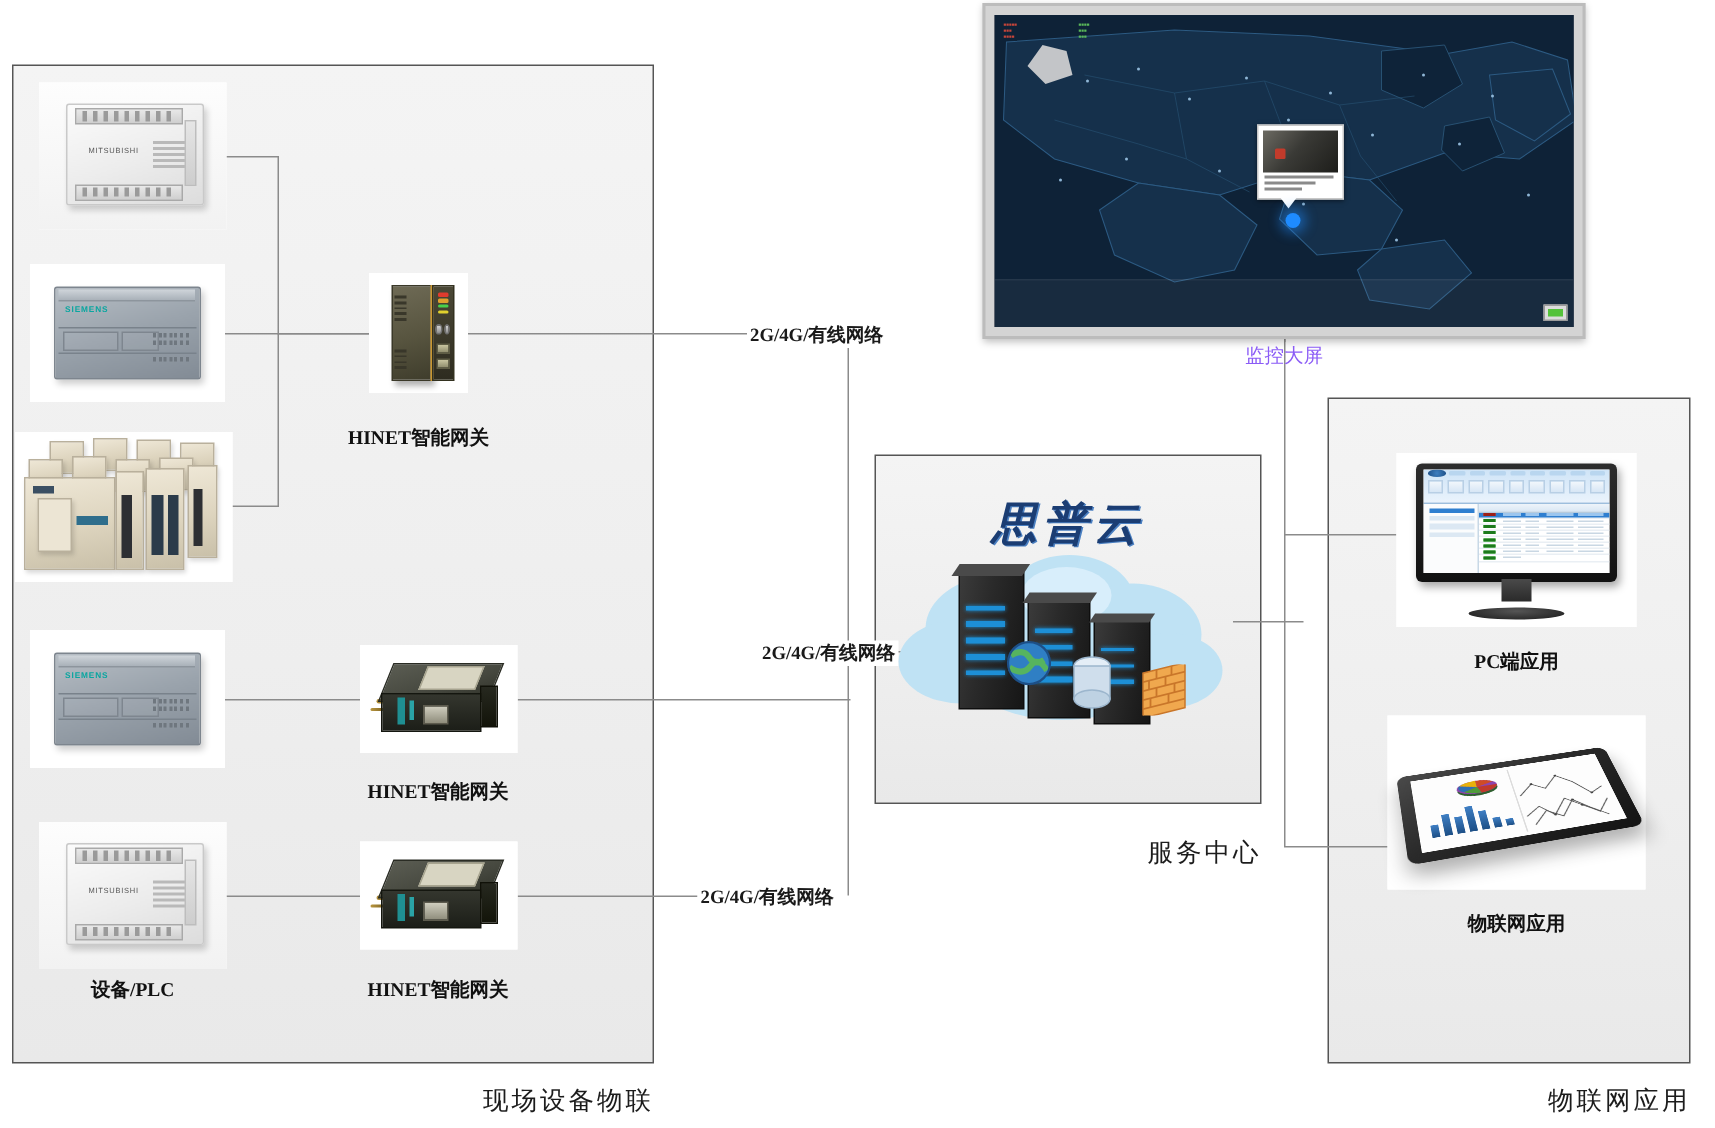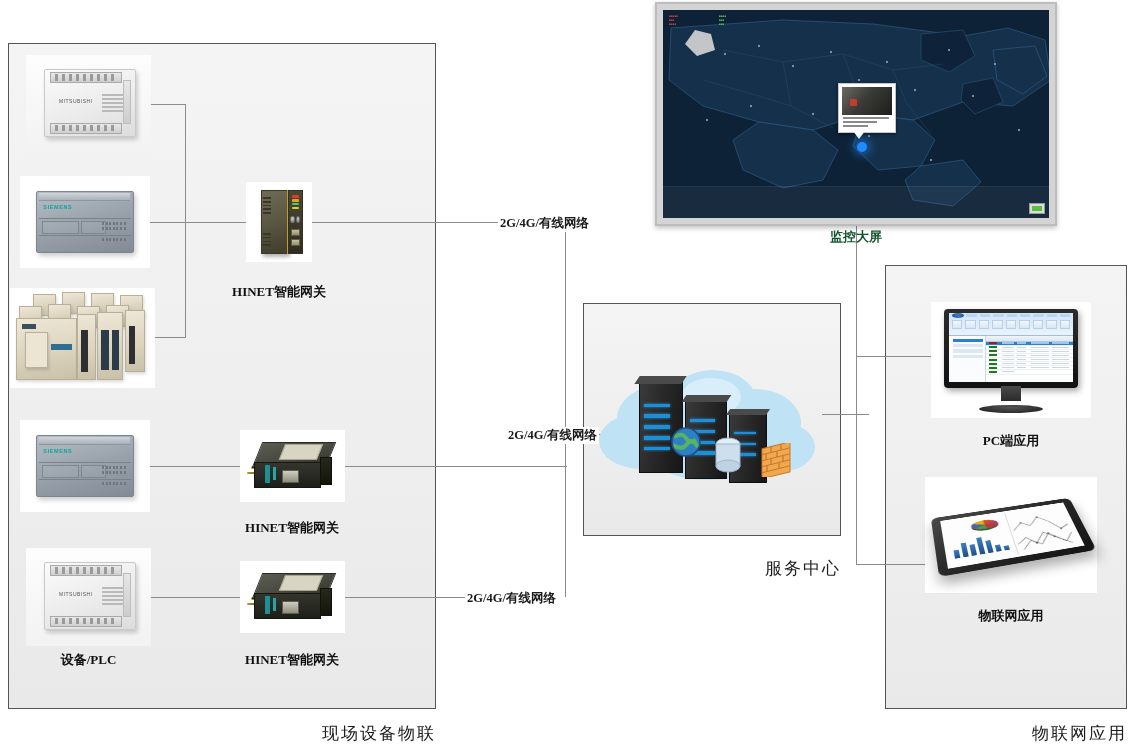--- a/index.html
+++ b/index.html
@@ -154,21 +154,21 @@
     font-family:"Liberation Serif", serif; }
 
   
   #bigscreen { position:absolute; left:655px; top:2px; width:402px; height:224px; }
   .bs-frame { position:absolute; inset:0; background:#d4d4d4;
     border:2px solid #bcbcbc; padding:4px;
     box-shadow:0 2px 5px rgba(0,0,0,.25);}
   .bs-screen { position:absolute; left:6px; top:6px; right:6px; bottom:6px;
     background:#0c1b2e; overflow:hidden; }
   .bs-cap { position:absolute; left:655px; top:228px; width:402px;
-    text-align:center; font-size:13px; font-weight:bold; color:#14532d; }
+    text-align:center; font-size:13px; font-weight:normal; color:#8b5cf6; }
 
   .map-popup { position:absolute; width:58px; height:50px;
     background:#fff; border:1px solid #c7c7c7; box-shadow:0 1px 3px rgba(0,0,0,.5);}
   .map-popup .ph { position:absolute; left:3px; top:3px; right:3px; height:28px;
     background:linear-gradient(130deg,#6c6a62 0%,#3a3a36 45%,#1d1d1a 100%); }
   .map-popup .ph::after { content:""; position:absolute; left:8px; top:12px;
     width:7px; height:7px; background:#c23b2b; border-radius:1px;}
   .map-popup .txt { position:absolute; left:4px; bottom:3px; right:4px; }
   .map-popup .txt i { display:block; height:2px; background:#8a8a8a; margin-bottom:2px;}
   .map-popup .tail { position:absolute; left:14px; bottom:-7px;
@@ -537,20 +537,21 @@
       <div class="gb-face"></div>
       <div class="gb-side"></div>
       <div class="gb-teal"></div>
       <div class="gb-teal2"></div>
       <div class="gb-rj"></div>
     </div>
   </div>
   <div class="dev-cap" style="left:227px; top:651px; width:130px;">HINET智能网关</div>
 
   <div class="cloud-wrap" style="left:583px; top:303px; width:258px; height:233px;">
+    <div class="cloud-logo">思普云</div>
 
     <svg width="258" height="150" style="position:absolute; left:0; top:54px;">
       <g fill="#bfe2f4">
         <ellipse cx="82" cy="62" rx="48" ry="35"></ellipse>
         <ellipse cx="130" cy="46" rx="44" ry="33"></ellipse>
         <ellipse cx="172" cy="66" rx="46" ry="34"></ellipse>
         <ellipse cx="58" cy="84" rx="42" ry="28"></ellipse>
         <ellipse cx="196" cy="90" rx="36" ry="25"></ellipse>
         <ellipse cx="125" cy="92" rx="62" ry="31"></ellipse>
       </g>

